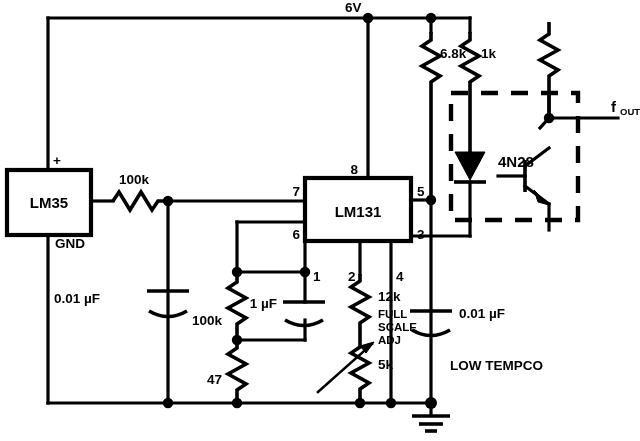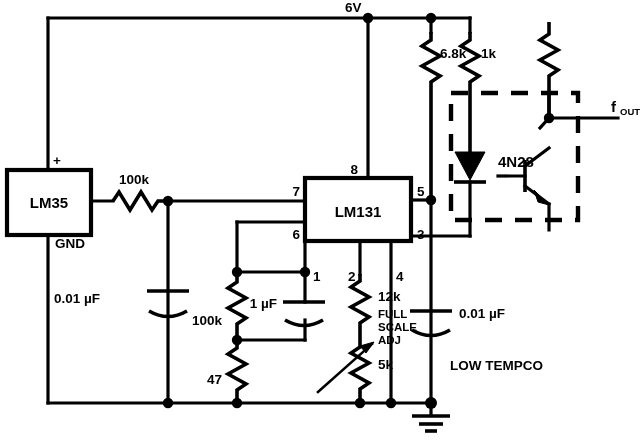--- a/index.html
+++ b/index.html
@@ -7,21 +7,20 @@
     padding: 0;
     background: #ffffff;
   }
   #schematic-root {
     position: relative;
     width: 640px;
     height: 441px;
     background: #ffffff;
     font-family: "Liberation Sans", sans-serif;
     overflow: hidden;
-    border-radius: 31px;
   }
   svg#schematic {
     display: block;
     width: 640px;
     height: 441px;
   }
   .wire {
     stroke: #000000;
     stroke-width: 3.2;
     fill: none;

